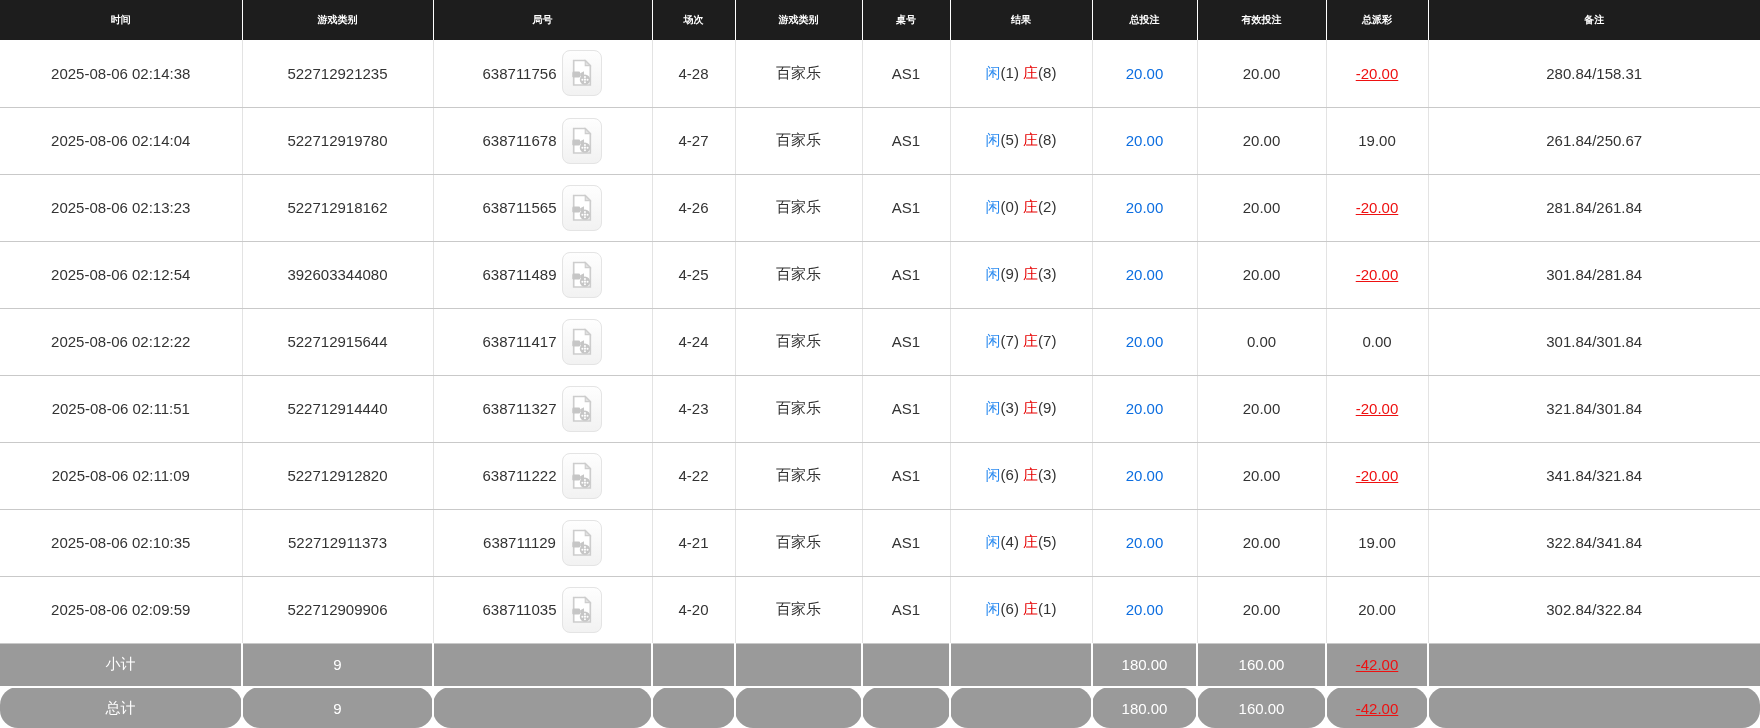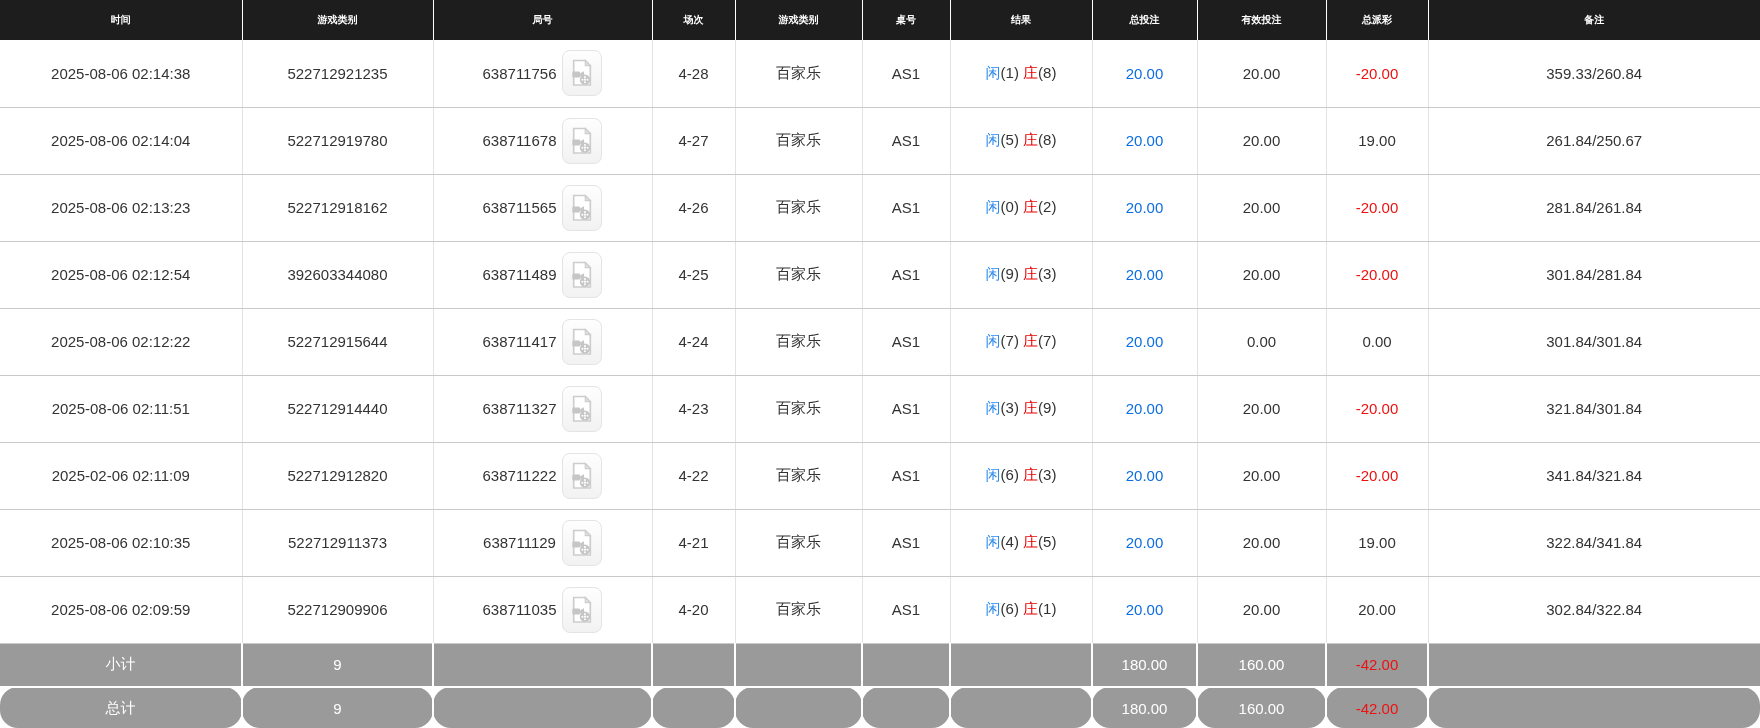--- a/index.html
+++ b/index.html
@@ -18,21 +18,21 @@
   tbody tr{height:67px; background:#fff;}
   tbody td{border-right:1px solid #e3e3e3; border-bottom:1px solid #c9c9c9;}
   tbody td:last-child{border-right:none;}
   .c-time{width:242px;} .c-order{width:191px;} .c-round{width:219px;}
   .c-session{width:83px;} .c-game{width:127px;} .c-table{width:88px;}
   .c-result{width:142px;} .c-bet{width:105px;} .c-valid{width:129px;}
   .c-payout{width:102px;} .c-remark{width:332px;}
   .bet-link{color:var(--link-blue); cursor:pointer;}
   .lbl-player{color:var(--player-blue);}
   .lbl-banker{color:var(--banker-red);}
-  .neg{color:var(--negative-red);}
+  .neg{color:var(--negative-red);text-decoration:underline;}
   .round-cell-inner{display:flex; align-items:center; justify-content:center; gap:6px;}
   .video-btn{display:inline-flex; align-items:center; justify-content:center;
     width:40px; height:46px; border:1px solid #e4e4e4; border-radius:8px;
     background:linear-gradient(#fefefe,#f2f2f2); cursor:pointer;}
   tfoot tr{background:var(--summary-bg); color:var(--summary-text);}
   tfoot tr.subtotal{height:44px;}
   tfoot tr.subtotal td{border-top:1px solid #c9c9c9;}
   tfoot tr.total{height:41px;}
   tfoot tr.total td{border-top:2px solid #fff;border-radius:18px;}
   tfoot td{border-right:2px solid #fff; font-size:15px;}
@@ -97,21 +97,21 @@
     <td>4-28</td>
     <td>百家乐</td>
     <td>AS1</td>
     <td>
       <span class="lbl-player">闲</span><span>(1)</span>
       <span class="lbl-banker">庄</span><span>(8)</span>
     </td>
     <td><span class="bet-link">20.00</span></td>
     <td>20.00</td>
     <td class="neg">-20.00</td>
-    <td>359.33/260.84</td>
+    <td>280.84/158.31</td>
   </tr>
       <tr>
     <td>2025-08-06 02:14:04</td>
     <td>522712919780</td>
     <td>
       <div class="round-cell-inner">
         <span>638711678</span>
         <span class="video-btn">
           <svg width="24" height="28" viewBox="0 0 26 30" aria-hidden="true">
             <path d="M4 1.5 h12.5 l5.5 5.5 v21 h-18 z" fill="#ffffff" stroke="#cdcdcd" stroke-width="1.8"></path>
@@ -270,21 +270,21 @@
     <td>
       <span class="lbl-player">闲</span><span>(3)</span>
       <span class="lbl-banker">庄</span><span>(9)</span>
     </td>
     <td><span class="bet-link">20.00</span></td>
     <td>20.00</td>
     <td class="neg">-20.00</td>
     <td>321.84/301.84</td>
   </tr>
       <tr>
-    <td>2025-02-06 02:11:09</td>
+    <td>2025-08-06 02:11:09</td>
     <td>522712912820</td>
     <td>
       <div class="round-cell-inner">
         <span>638711222</span>
         <span class="video-btn">
           <svg width="24" height="28" viewBox="0 0 26 30" aria-hidden="true">
             <path d="M4 1.5 h12.5 l5.5 5.5 v21 h-18 z" fill="#ffffff" stroke="#cdcdcd" stroke-width="1.8"></path>
             <path d="M16.5 1.5 l5.5 5.5 h-5.5 z" fill="#e2e2e2" stroke="#cdcdcd" stroke-width="1.2"></path>
             <rect x="2.5" y="13.5" width="8.5" height="6.5" rx="1.5" fill="#c6c6c6"></rect>
             <path d="M11 15.2 l4.2 -2.2 v7.5 l-4.2 -2.2 z" fill="#c6c6c6"></path>

